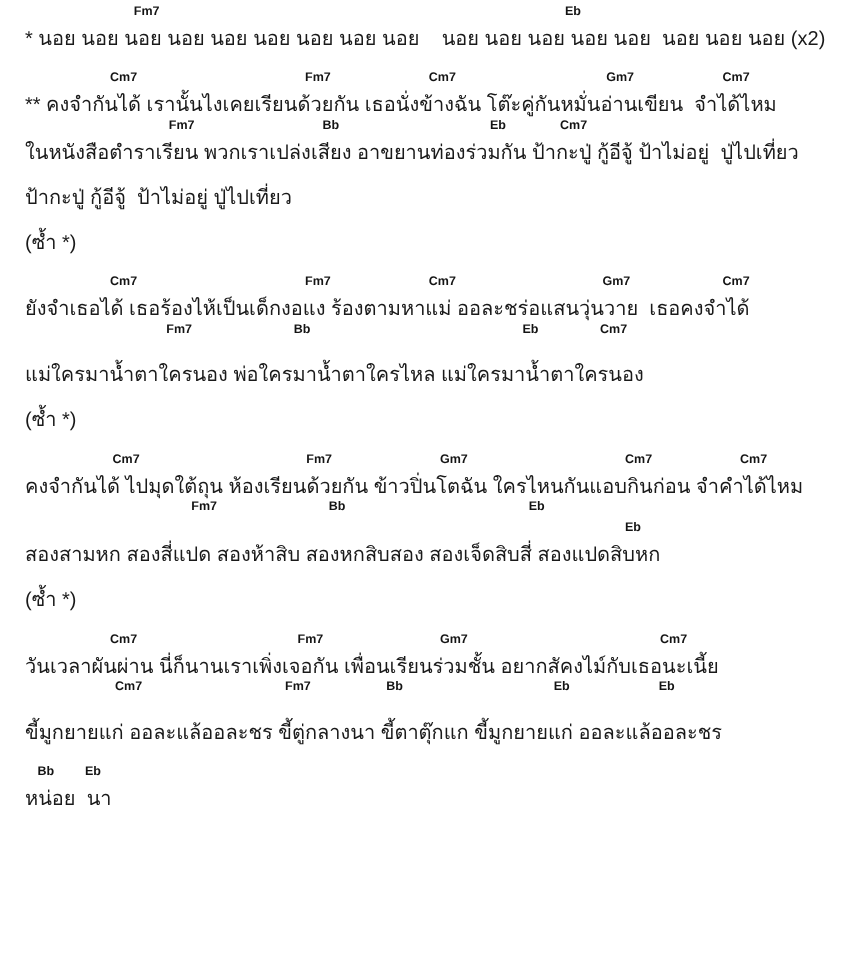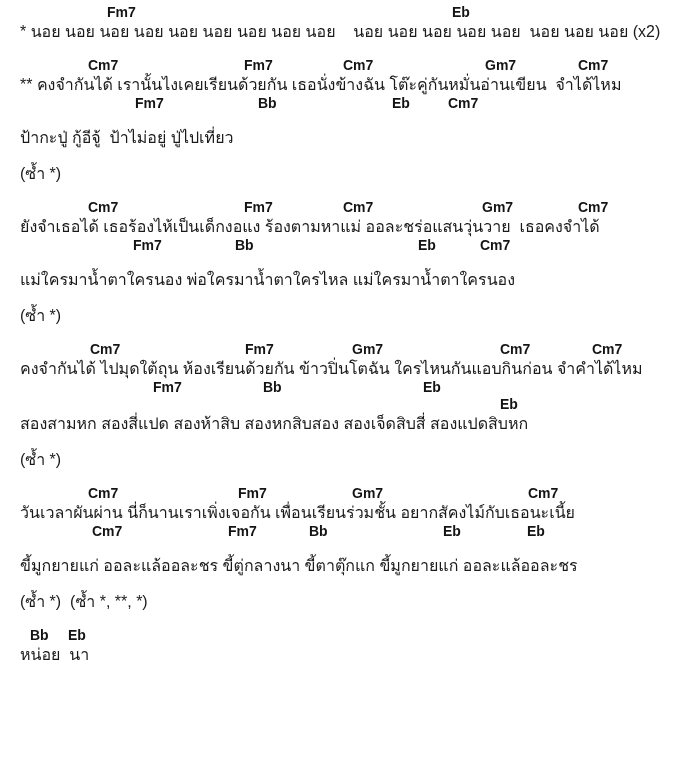--- a/index.html
+++ b/index.html
@@ -21,21 +21,21 @@
   .section {
     margin-bottom: 15px;
   }
   .chord-line {
     position: relative;
     height: 17px;
   }
   .chord {
     position: absolute;
     top: 0;
-    font-size: 14px;
+    font-size: 10px;
     font-weight: 700;
     letter-spacing: 0;
     color: #141414;
     white-space: pre;
   }
   .lyric-line {
     position: relative;
     height: 21px;
     line-height: 21px;
     padding-left: 20px;
@@ -65,20 +65,21 @@
         <span class="chord" style="left: 485px;">Gm7</span>
         <span class="chord" style="left: 578px;">Cm7</span>
       </div>
       <div class="lyric-line"><span>** คงจำกันได้ เรานั้นไงเคยเรียนด้วยกัน เธอนั่งข้างฉัน โต๊ะคู่กันหมั่นอ่านเขียน  จำได้ไหม</span></div>
       <div class="chord-line">
         <span class="chord" style="left: 135px;">Fm7</span>
         <span class="chord" style="left: 258px;">Bb</span>
         <span class="chord" style="left: 392px;">Eb</span>
         <span class="chord" style="left: 448px;">Cm7</span>
       </div>
+      <div class="lyric-line"><span>ในหนังสือตำราเรียน พวกเราเปล่งเสียง อาขยานท่องร่วมกัน ป้ากะปู่ กู้อีจู้ ป้าไม่อยู่  ปู่ไปเที่ยว</span></div>
     </div>
     <div class="section">
       <div class="lyric-line"><span>ป้ากะปู่ กู้อีจู้  ป้าไม่อยู่ ปู่ไปเที่ยว</span></div>
     </div>
     <div class="section">
       <div class="lyric-line"><span>(ซ้ำ *)</span></div>
     </div>
     <div class="section">
       <div class="chord-line">
         <span class="chord" style="left: 88px;">Cm7</span>
@@ -136,22 +137,19 @@
         <span class="chord" style="left: 228px;">Fm7</span>
         <span class="chord" style="left: 309px;">Bb</span>
         <span class="chord" style="left: 443px;">Eb</span>
         <span class="chord" style="left: 527px;">Eb</span>
       </div>
     </div>
     <div class="section">
       <div class="lyric-line"><span>ขี้มูกยายแก่ ออละแล้ออละชร ขี้ตู่กลางนา ขี้ตาตุ๊กแก ขี้มูกยายแก่ ออละแล้ออละชร</span></div>
     </div>
     <div class="section">
-      <div class="lyric-line"><span>(ซ้ำ *)  (ซ้ำ *, **, *)</span></div>
-    </div>
-    <div class="section">
       <div class="chord-line">
         <span class="chord" style="left: 30px;">Bb</span>
         <span class="chord" style="left: 68px;">Eb</span>
       </div>
       <div class="lyric-line"><span>หน่อย  นา</span></div>
     </div>
   </div>
 
 </body></html>

